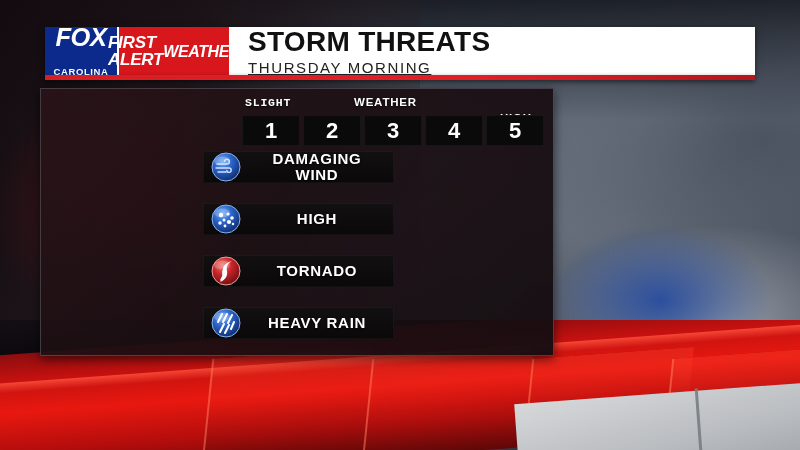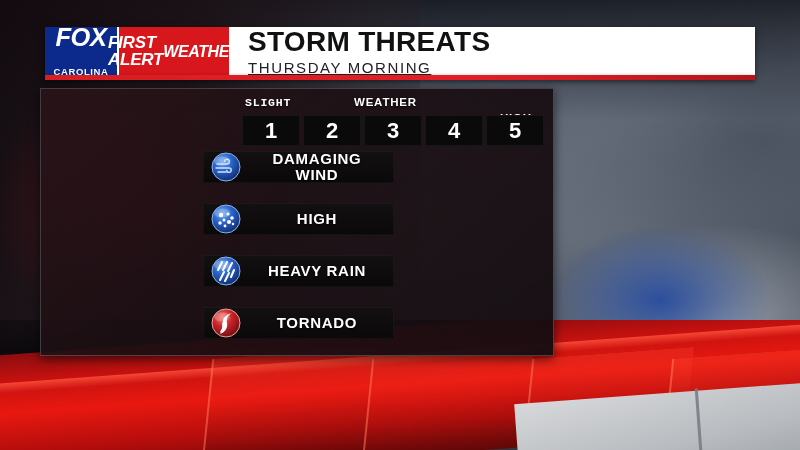--- a/index.html
+++ b/index.html
@@ -426,49 +426,20 @@
           <div class="cell"></div>
           <div class="cell"></div>
           <div class="cell"></div>
         </div>
       </div>
 
       <div class="row">
         <div class="row-labelbox">
           <div class="row-icon">
             <svg width="32" height="32" viewBox="0 0 32 32">
-              <circle cx="16" cy="16" r="14" fill="url(#gblue)" stroke="#8ab4f0" stroke-width="1"></circle>
-              <ellipse cx="12" cy="10" rx="8" ry="4.5" fill="rgba(255,255,255,0.22)"></ellipse>
-              <g stroke="#ffffff" stroke-width="2" stroke-linecap="round">
-                <line x1="12" y1="7" x2="8" y2="15"></line>
-                <line x1="17" y1="7" x2="13" y2="15"></line>
-                <line x1="22" y1="8" x2="18" y2="16"></line>
-                <line x1="14" y1="17" x2="10" y2="25"></line>
-                <line x1="19" y1="18" x2="15" y2="26"></line>
-                <line x1="24" y1="15" x2="21" y2="22"></line>
-              </g>
-            </svg>
-          </div>
-          <div class="row-name">
-            <div>HEAVY RAIN</div>
-          </div>
-        </div>
-        <div class="row-cells">
-          <div class="cell filled-yellow"></div>
-          <div class="cell"></div>
-          <div class="cell"></div>
-          <div class="cell"></div>
-          <div class="cell"></div>
-        </div>
-      </div>
-
-      <div class="row">
-        <div class="row-labelbox">
-          <div class="row-icon">
-            <svg width="32" height="32" viewBox="0 0 32 32">
               <defs>
                 <radialGradient id="gred" cx="38%" cy="30%" r="75%">
                   <stop offset="0%" stop-color="#f07a72"></stop>
                   <stop offset="45%" stop-color="#c8232a"></stop>
                   <stop offset="100%" stop-color="#6b0d10"></stop>
                 </radialGradient>
               </defs>
               <circle cx="16" cy="16" r="14" fill="url(#gred)" stroke="#f0a09a" stroke-width="1"></circle>
               <ellipse cx="12" cy="10" rx="8" ry="4.5" fill="rgba(255,255,255,0.22)"></ellipse>
               <path d="M22 6 C15 8 12 12 13 16 C14 20 13 24 10 27 C15 25 18 21 17 16 C16 11 18 8 22 6 Z" fill="#ffffff"></path>
@@ -481,15 +452,44 @@
         </div>
         <div class="row-cells">
           <div class="cell filled-yellow"></div>
           <div class="cell"></div>
           <div class="cell"></div>
           <div class="cell"></div>
           <div class="cell"></div>
         </div>
       </div>
 
+      <div class="row">
+        <div class="row-labelbox">
+          <div class="row-icon">
+            <svg width="32" height="32" viewBox="0 0 32 32">
+              <circle cx="16" cy="16" r="14" fill="url(#gblue)" stroke="#8ab4f0" stroke-width="1"></circle>
+              <ellipse cx="12" cy="10" rx="8" ry="4.5" fill="rgba(255,255,255,0.22)"></ellipse>
+              <g stroke="#ffffff" stroke-width="2" stroke-linecap="round">
+                <line x1="12" y1="7" x2="8" y2="15"></line>
+                <line x1="17" y1="7" x2="13" y2="15"></line>
+                <line x1="22" y1="8" x2="18" y2="16"></line>
+                <line x1="14" y1="17" x2="10" y2="25"></line>
+                <line x1="19" y1="18" x2="15" y2="26"></line>
+                <line x1="24" y1="15" x2="21" y2="22"></line>
+              </g>
+            </svg>
+          </div>
+          <div class="row-name">
+            <div>HEAVY RAIN</div>
+          </div>
+        </div>
+        <div class="row-cells">
+          <div class="cell filled-yellow"></div>
+          <div class="cell"></div>
+          <div class="cell"></div>
+          <div class="cell"></div>
+          <div class="cell"></div>
+        </div>
+      </div>
+
     </div>
   </div>
 </div>
 
 </body></html>

